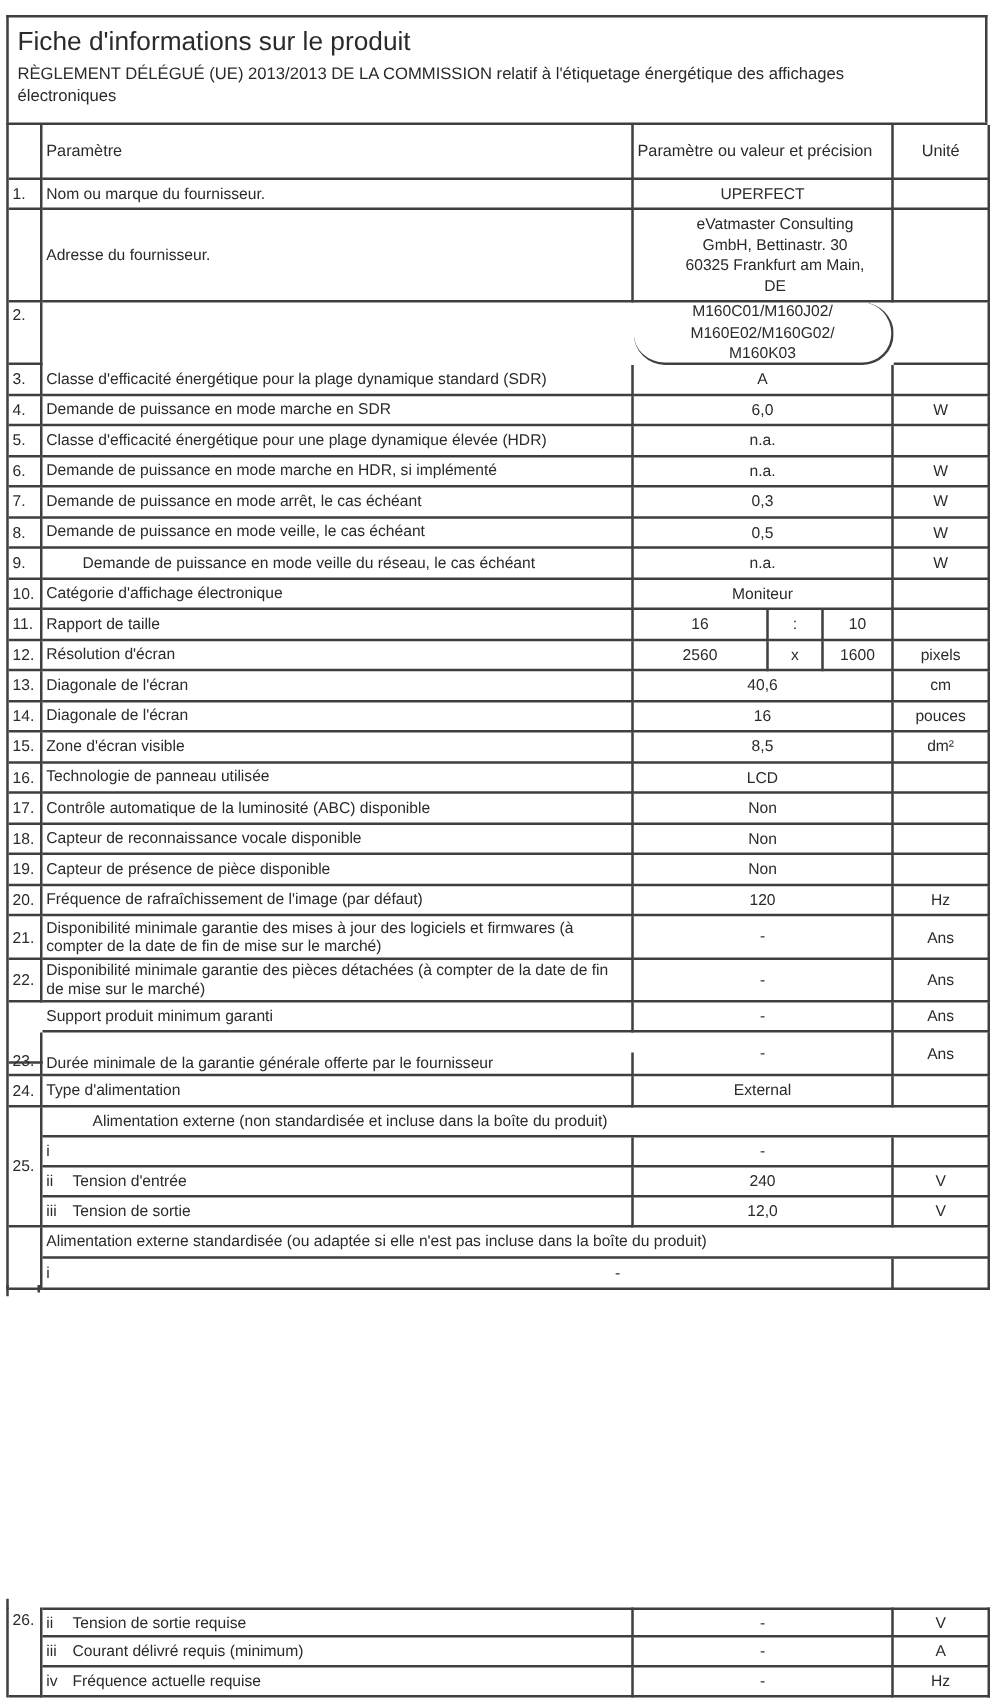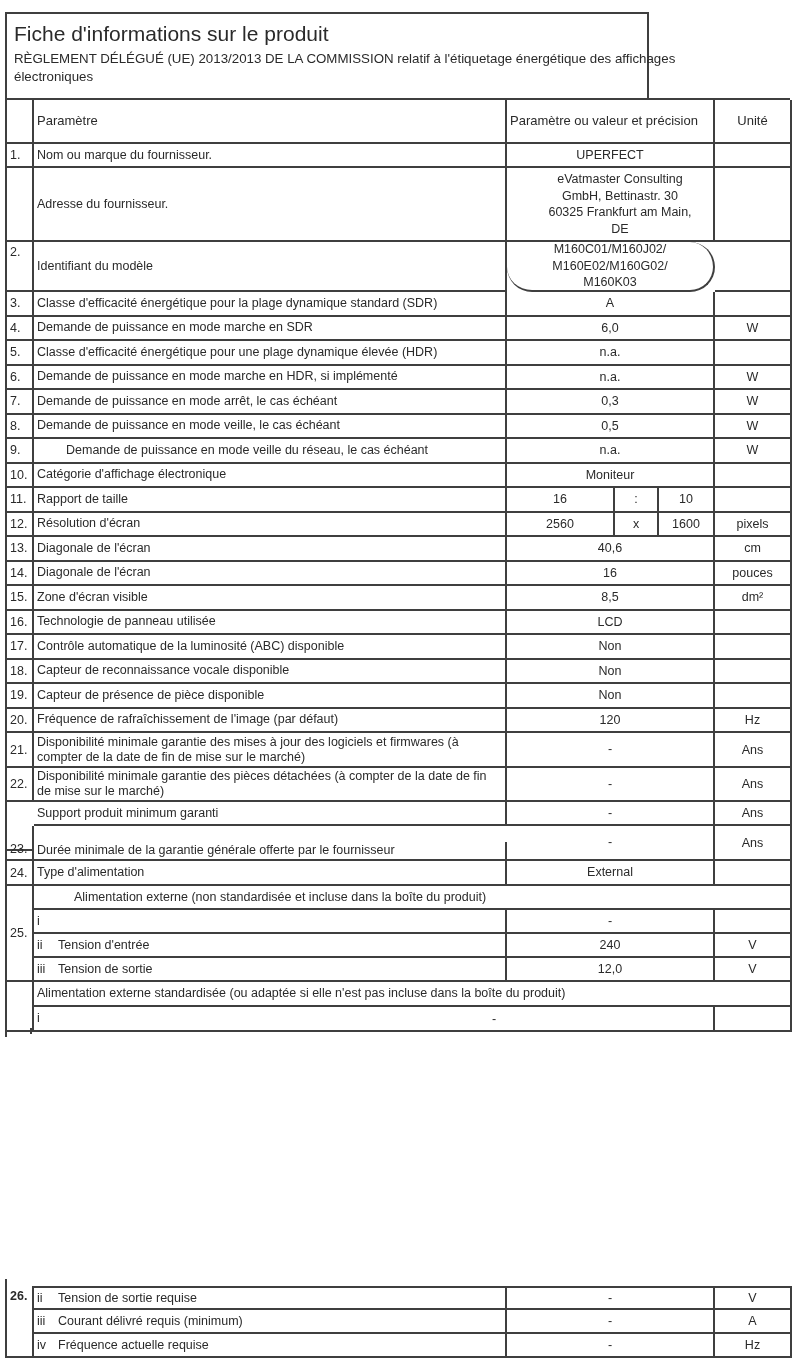--- a/index.html
+++ b/index.html
@@ -2,21 +2,21 @@
 <html><head>
 <meta charset="utf-8">
 <style>
   html,body{margin:0;padding:0;background:#fff;}
   .sheet{
     position:relative;width:796px;height:1360px;background:#ffffff;
     font-family:"Liberation Sans", sans-serif;color:#2a2a2a;
   }
   
   .titlebox{
-    position:absolute;left:5px;top:12px;width:644px;height:86px;
+    position:absolute;left:5px;top:12px;width:785px;height:86px;
     box-sizing:border-box;border:2px solid #3f3f3f;border-bottom:none;
     padding:6px 8px 0 7px;
   }
   .doc-title{font-size:21px;line-height:27px;font-weight:400;letter-spacing:0;}
   .doc-subtitle{font-size:13.3px;line-height:18px;margin-top:3px;width:712px;}
   
   .tbl{
     position:absolute;left:5px;box-sizing:border-box;
     display:grid;
     grid-template-columns:27px 473px 108px 44px 56px 77px;
@@ -79,21 +79,20 @@
       <div class="cell value" style="grid-area: 2 / 3 / auto / 6;">UPERFECT</div>
       <div class="cell unit" style="grid-area: 2 / 6;"></div>
       <div class="cell num" style="grid-area: 3 / 1;"></div>
       <div class="cell label" style="grid-area: 3 / 2;">Adresse du fournisseur.</div>
       <div class="cell value" style="grid-area: 3 / 3 / auto / 6; padding-left: 20px;">eVatmaster Consulting
 GmbH, Bettinastr. 30
 60325 Frankfurt am Main,
 DE</div>
       <div class="cell unit" style="grid-area: 3 / 6;"></div>
       <div class="cell num top" style="grid-area: 4 / 1;">2.</div>
-      <div class="cell label" style="grid-area: 4 / 2;">Identifiant du modèle</div>
       <div class="cell value" style="grid-area: 4 / 3 / auto / 6; border-radius: 25px;">M160C01/M160J02/
 M160E02/M160G02/
 M160K03</div>
       <div class="cell unit" style="grid-area: 4 / 6;"></div>
       <div class="cell num" style="grid-area: 5 / 1;">3.</div>
       <div class="cell label" style="grid-area: 5 / 2;">Classe d'efficacité énergétique pour la plage dynamique standard (SDR)</div>
       <div class="cell value" style="grid-area: 5 / 3 / auto / 6;">A</div>
       <div class="cell unit" style="grid-area: 5 / 6;"></div>
       <div class="cell num" style="grid-area: 6 / 1;">4.</div>
       <div class="cell label" style="grid-area: 6 / 2;">Demande de puissance en mode marche en SDR</div>
@@ -211,21 +210,21 @@
       <div class="cell label fullspan" style="grid-area: 32 / 2 / auto / 7;">Alimentation externe standardisée (ou adaptée si elle n'est pas incluse dans la boîte du produit)</div>
       <div class="cell label merged" style="grid-area: 33 / 2 / auto / 6;">
         <span class="roman">i</span>
         <span class="subl"></span>
         <span class="dashfloat">-</span>
       </div>
       <div class="cell unit" style="grid-area: 33 / 6;"></div>
     </div>
 
   <div class="tbl" id="bottom-grid">
-      <div class="cell num top" style="grid-area: 1 / 1 / span 3; font-weight: bold;">26.</div>
+      <div class="cell num top" style="grid-area: 1 / 1 / span 3;">26.</div>
       <div class="cell label bt" style="grid-area: 1 / 2;">
         <span class="roman">ii</span>
         <span class="subl">Tension de sortie requise</span>
       </div>
       <div class="cell value bt" style="grid-area: 1 / 3 / auto / 6;">-</div>
       <div class="cell unit bt" style="grid-area: 1 / 6;">V</div>
       <div class="cell label" style="grid-area: 2 / 2;">
         <span class="roman">iii</span>
         <span class="subl">Courant délivré requis (minimum)</span>
       </div>

